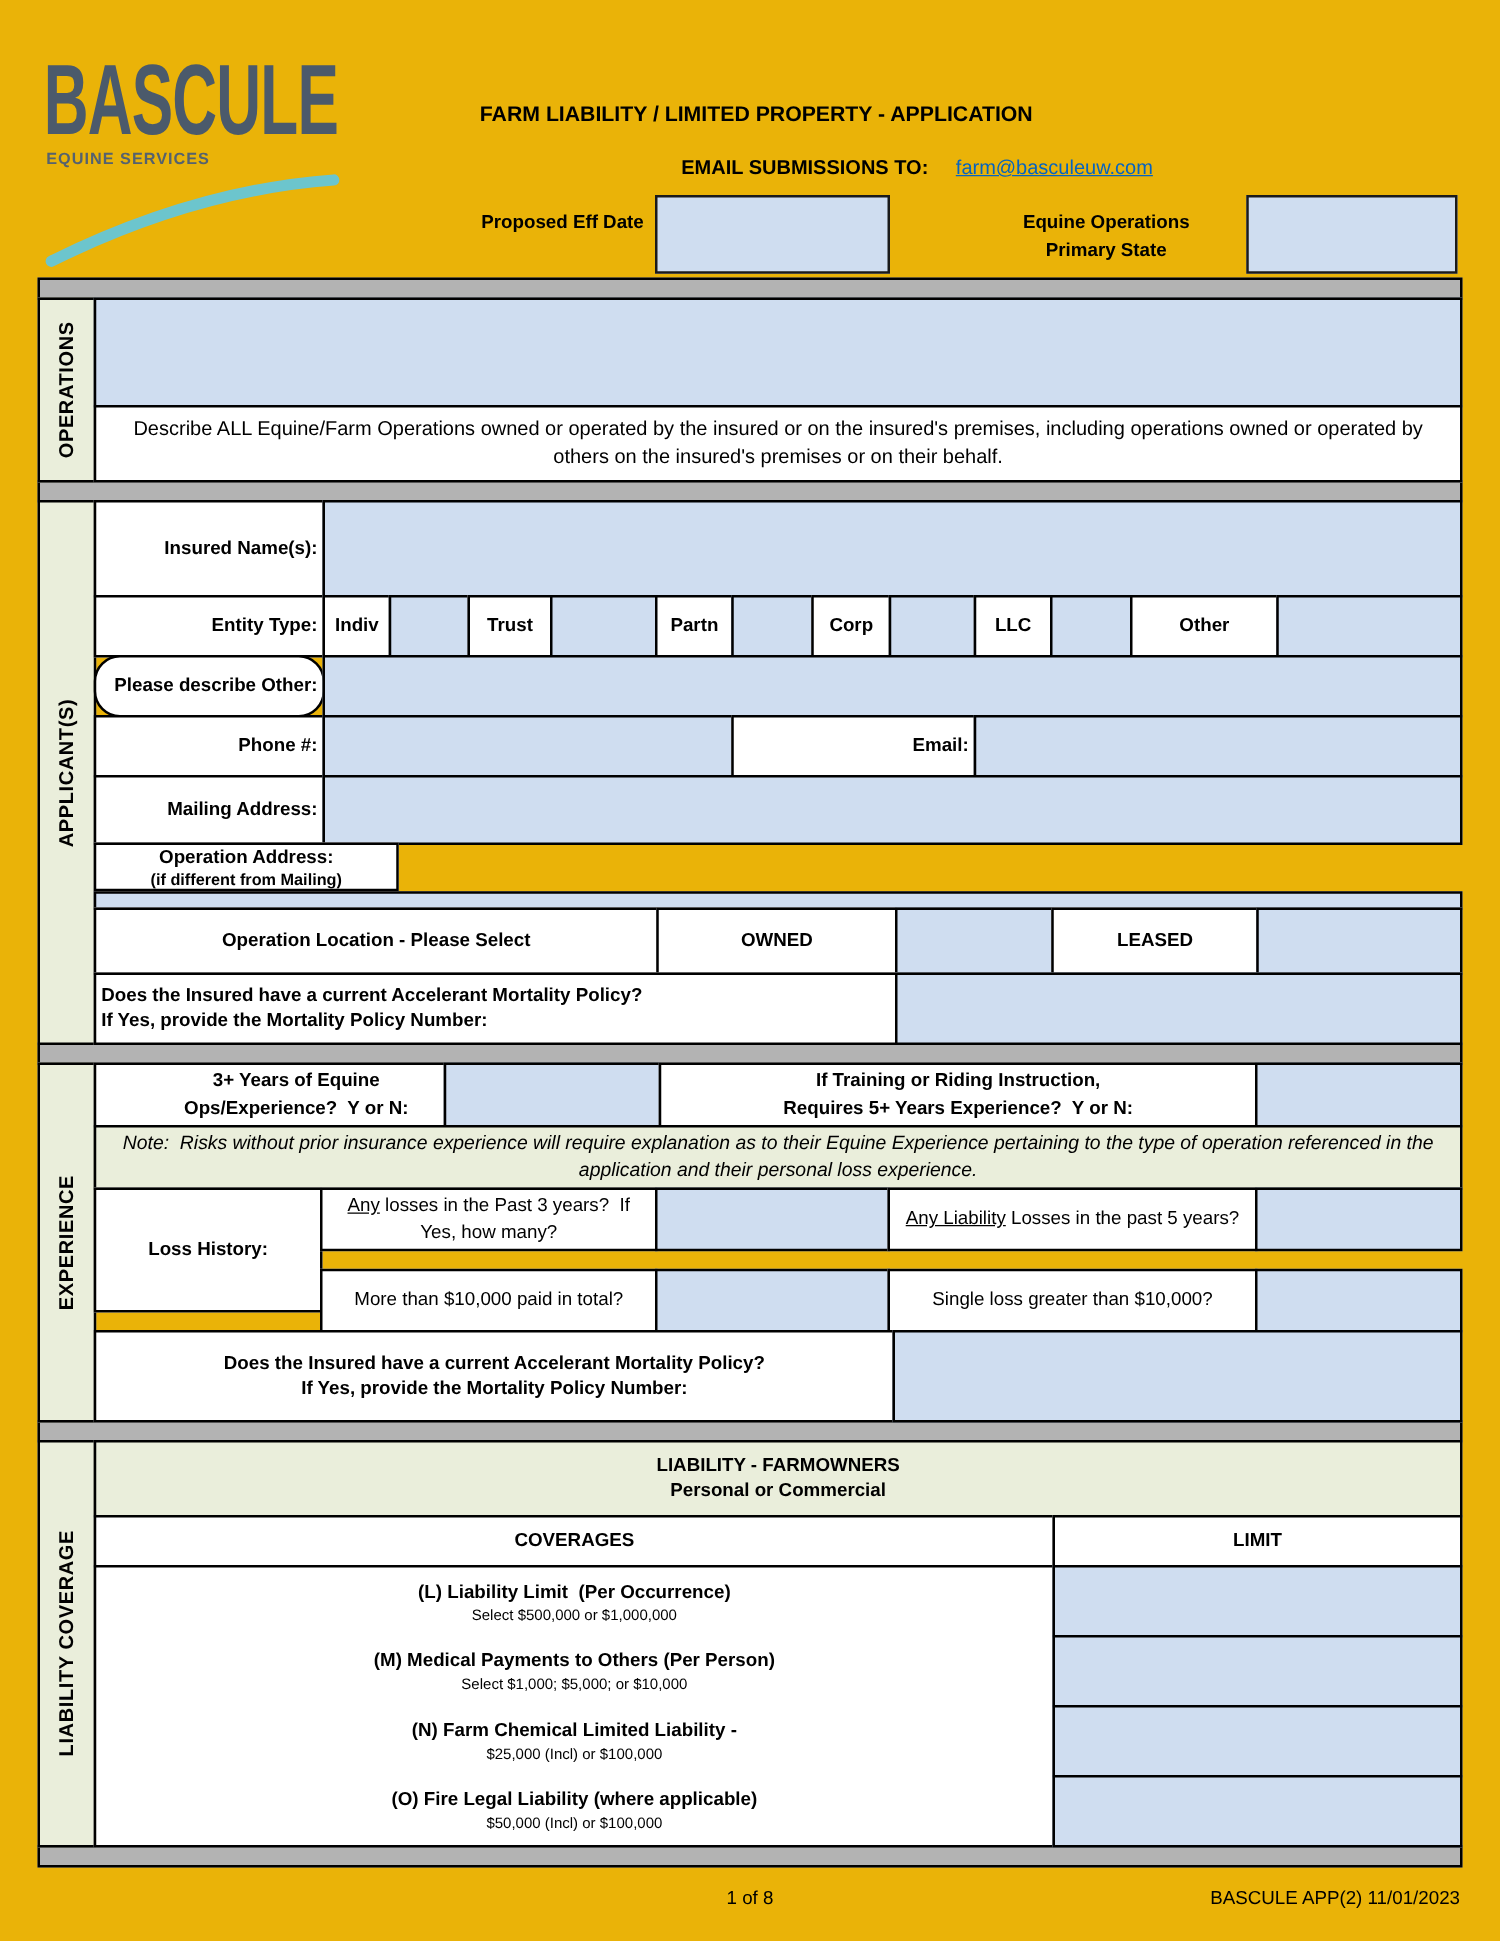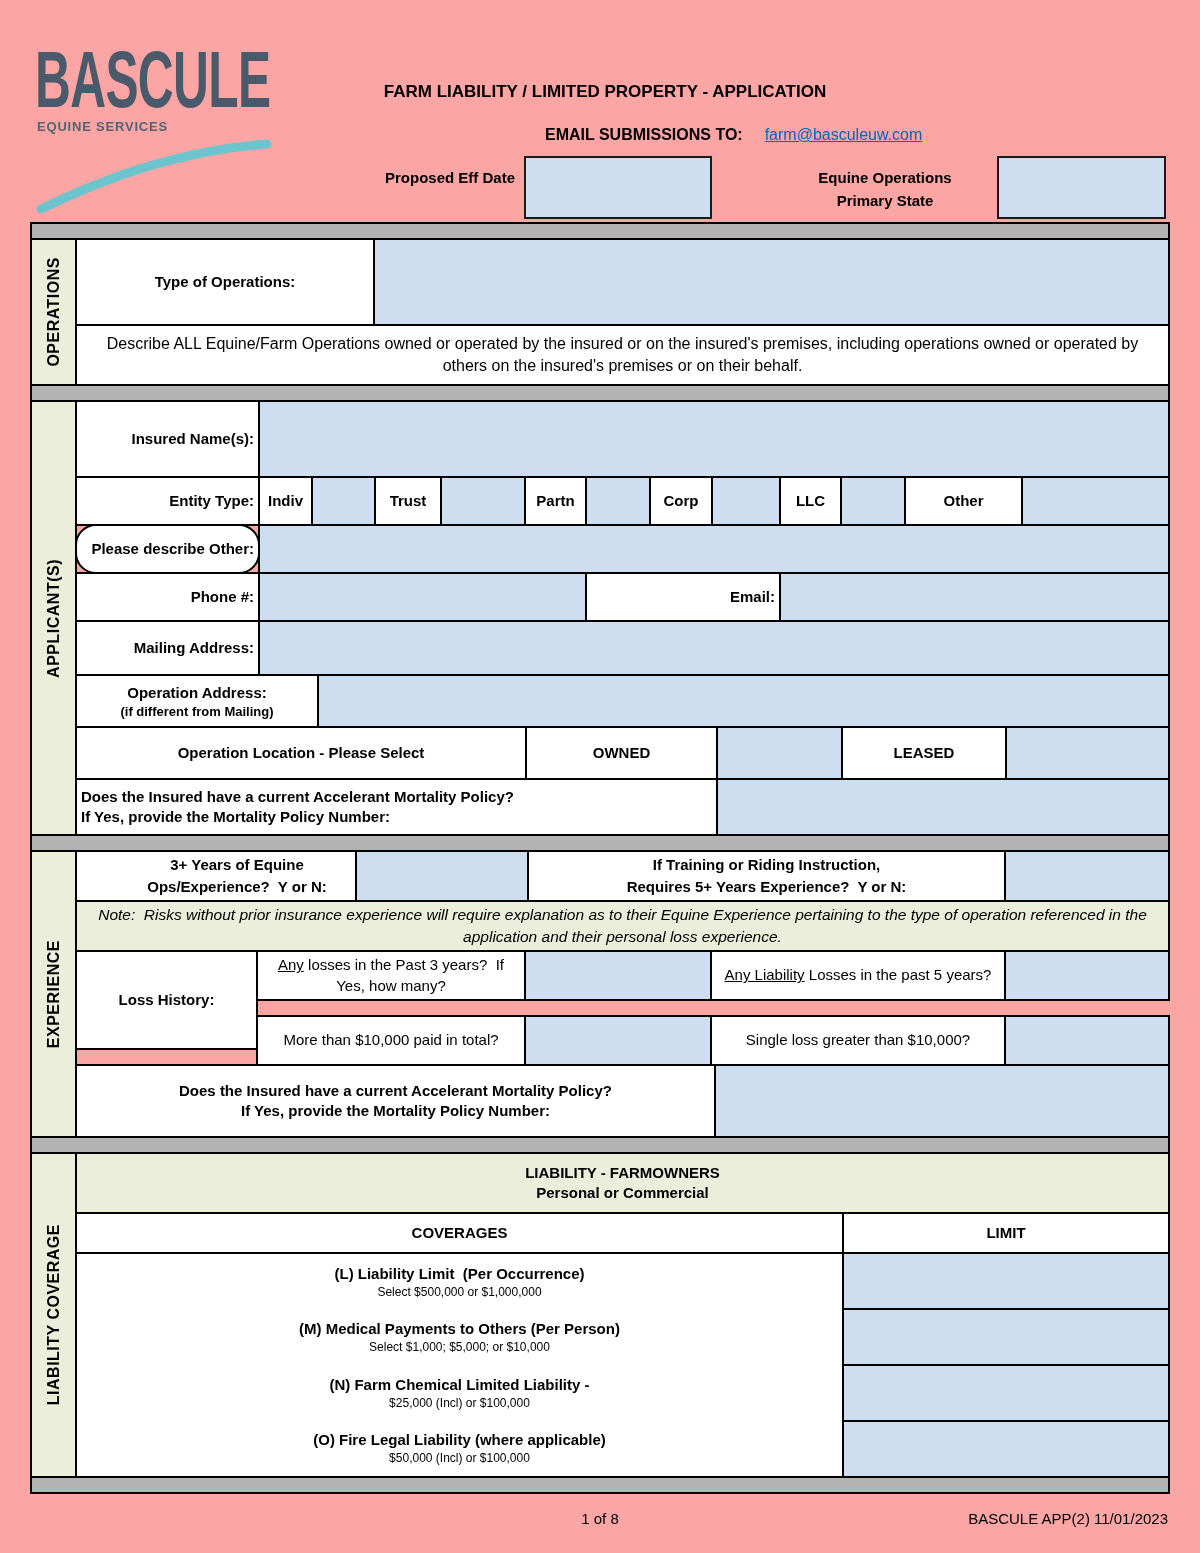--- a/index.html
+++ b/index.html
@@ -1,17 +1,17 @@
 <!DOCTYPE html>
 <html><head>
 <meta charset="utf-8">
 <style>
   html,body{margin:0;padding:0;background:#fff;}
   body{font-family:"Liberation Sans",sans-serif;color:#000;}
-  .page{position:relative;width:1200px;height:1553px;background:#fca5a5;overflow:hidden;}
+  .page{position:relative;width:1200px;height:1553px;background:#eab308;overflow:hidden;}
 
   
   .logo-name{position:absolute;left:35px;top:42px;font-size:80px;font-weight:bold;
     color:#4b5a6b;line-height:0.95;letter-spacing:-1px;transform:scaleX(.62);transform-origin:0 0;white-space:nowrap;}
   .logo-sub{position:absolute;left:37px;top:119px;font-size:13px;font-weight:bold;
     letter-spacing:.8px;color:#55626f;white-space:nowrap;}
   .swoosh{position:absolute;left:36px;top:138px;}
   .doc-title{position:absolute;left:300px;top:82px;width:610px;text-align:center;
     font-size:17px;font-weight:bold;white-space:pre-wrap;}
   .email-row{position:absolute;left:545px;top:126px;display:flex;align-items:baseline;gap:22px;}
@@ -89,21 +89,20 @@
   <div class="ftable">
 
     <div class="bar first"></div>
 
     <div class="sec">
       <div class="vcell">
         <div class="vtext">OPERATIONS</div>
       </div>
       <div class="content">
         <div class="crow rfirst" style="height:88px;">
-          <div class="cell lbl ctr" style="width:300px;">Type of Operations:</div>
           <div class="cell input grow"></div>
         </div>
         <div class="crow" style="height:62px;">
           <div class="cell q big grow">Describe ALL Equine/Farm Operations owned or operated by the insured or on the insured's premises, including operations owned or operated by others on the insured's premises or on their behalf.</div>
         </div>
       </div>
     </div>
 
     <div class="bar"></div>
 
@@ -144,21 +143,21 @@
           <div class="cell input" style="width:329px;"></div>
           <div class="cell lbl right" style="width:196px;">Email:</div>
           <div class="cell input grow"></div>
         </div>
 
         <div class="crow" style="height:56px;">
           <div class="cell lbl right" style="width:185px;">Mailing Address:</div>
           <div class="cell input grow"></div>
         </div>
 
-        <div class="crow" style="height:54px;">
+        <div class="crow" style="height:54px;flex-direction:column;">
           <div class="cell ctr" style="width:244px;">
             <div class="lbl">Operation Address:</div>
             <div class="subnote">(if different from Mailing)</div>
           </div>
           <div class="cell input grow"></div>
         </div>
 
         <div class="crow" style="height:54px;">
           <div class="cell lbl ctr" style="width:452px;">Operation Location - Please Select</div>
           <div class="cell lbl ctr" style="width:193px;">OWNED</div>

